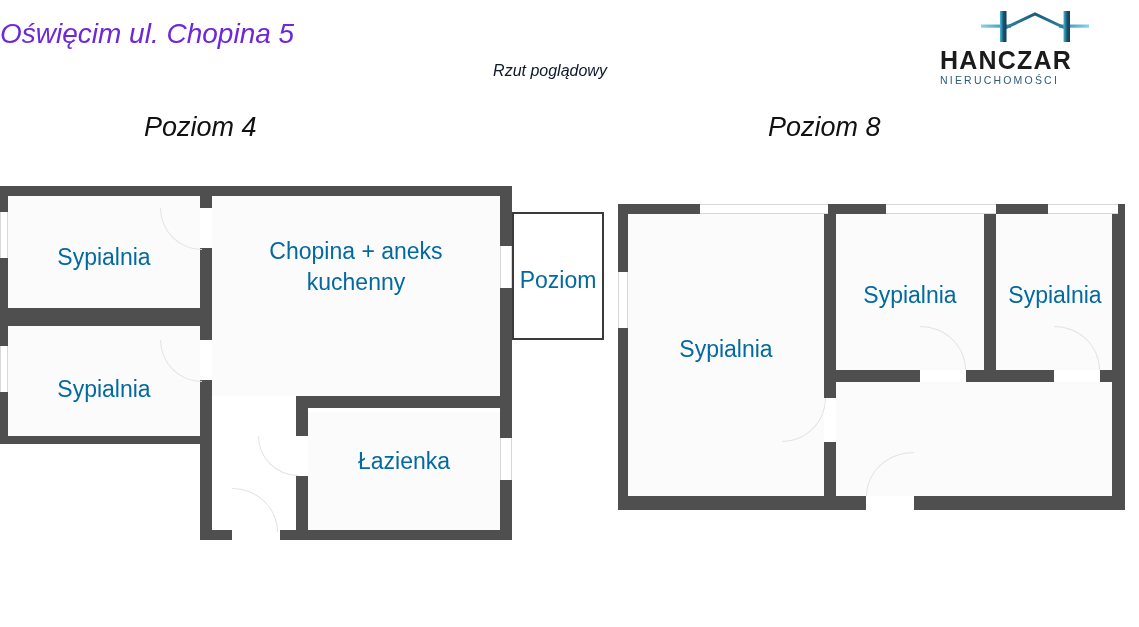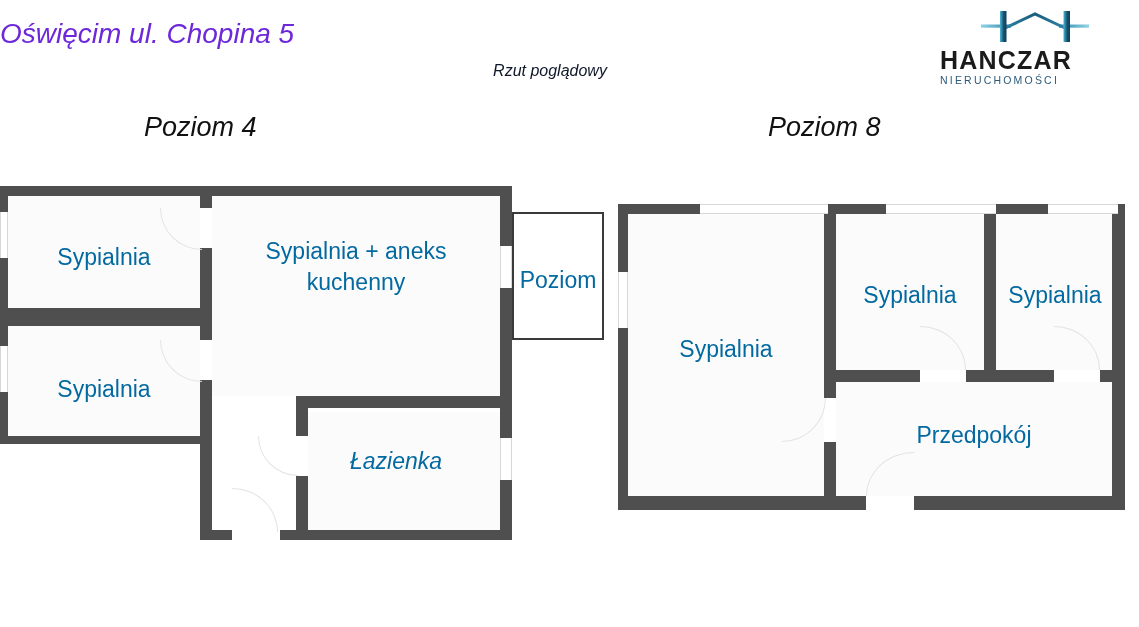--- a/index.html
+++ b/index.html
@@ -218,23 +218,23 @@
 
   <div class="door-swing" style="left:160px; top:28px; width:42px; height:42px; border-radius:0 0 0 100%; border-top:none; border-right:none;"></div>
   <div class="door-swing" style="left:160px; top:160px; width:42px; height:42px; border-radius:0 0 0 100%; border-top:none; border-right:none;"></div>
   <div class="door-swing" style="left:258px; top:256px; width:40px; height:40px; border-radius:0 0 0 100%; border-top:none; border-right:none;"></div>
   <div class="door-swing" style="left:232px; top:308px; width:46px; height:44px; border-radius:0 100% 0 0; border-bottom:none; border-left:none;"></div>
 
   <div class="terrace-outline" style="left:512px; top:32px; width:92px; height:128px;"></div>
 
   <div class="room-label" style="left:8px;  top:62px;  width:192px;">Sypialnia</div>
   <div class="room-label" style="left:8px;  top:194px; width:192px;">Sypialnia</div>
-  <div class="room-label" style="left:212px;top:56px;  width:288px;">Sypialnia + aneks
+  <div class="room-label" style="left:212px;top:56px;  width:288px;">Chopina + aneks
 kuchenny</div>
-  <div class="room-label" style="left:300px;top:266px; width:192px;font-style:italic;">Łazienka</div>
+  <div class="room-label" style="left:308px;top:266px; width:192px;">Łazienka</div>
   <div class="room-label" style="left:512px;top:85px;  width:92px;">Poziom</div>
 </div>
 
 <div id="plan-level-1" class="plan">
 
   <div class="room" style="left:18px;  top:24px;  width:196px; height:282px;"></div>
   <div class="room" style="left:226px; top:24px;  width:148px; height:156px;"></div>
   <div class="room" style="left:386px; top:24px;  width:116px; height:156px;"></div>
   <div class="room" style="left:226px; top:192px; width:276px; height:114px;"></div>
 
@@ -259,14 +259,13 @@
   <div class="opening" style="left:256px; top:306px; width:48px; height:14px;"></div>
 
   <div class="door-swing" style="left:172px; top:208px; width:44px; height:44px; border-radius:0 0 100% 0; border-top:none; border-left:none;"></div>
   <div class="door-swing" style="left:310px; top:136px; width:46px; height:44px; border-radius:0 100% 0 0; border-bottom:none; border-left:none;"></div>
   <div class="door-swing" style="left:444px; top:136px; width:46px; height:44px; border-radius:0 100% 0 0; border-bottom:none; border-left:none;"></div>
   <div class="door-swing" style="left:256px; top:262px; width:48px; height:44px; border-radius:100% 0 0 0; border-bottom:none; border-right:none;"></div>
 
   <div class="room-label" style="left:18px;  top:144px; width:196px;">Sypialnia</div>
   <div class="room-label" style="left:226px; top:90px;  width:148px;">Sypialnia</div>
   <div class="room-label" style="left:382px; top:90px;  width:126px;">Sypialnia</div>
-  <div class="room-label" style="left:226px; top:230px; width:276px;">Przedpokój</div>
 </div>
 
 </body></html>

